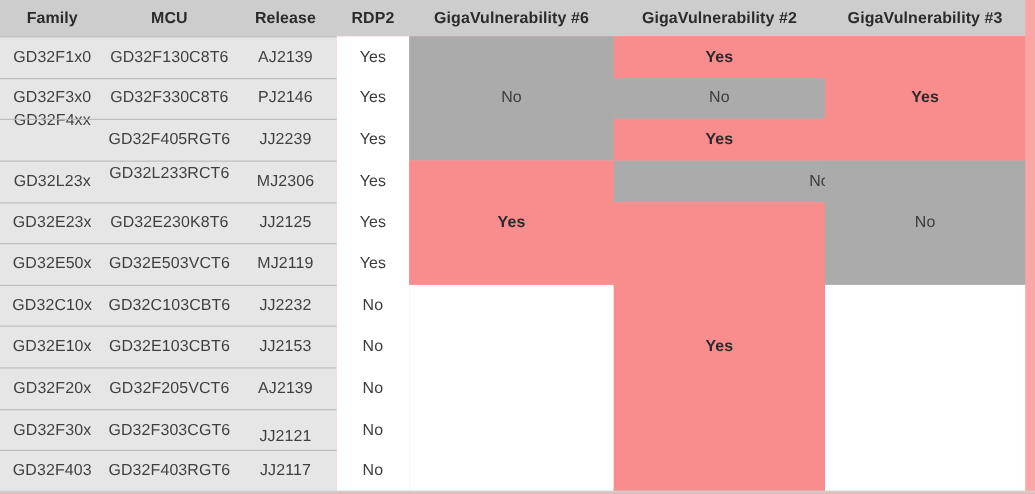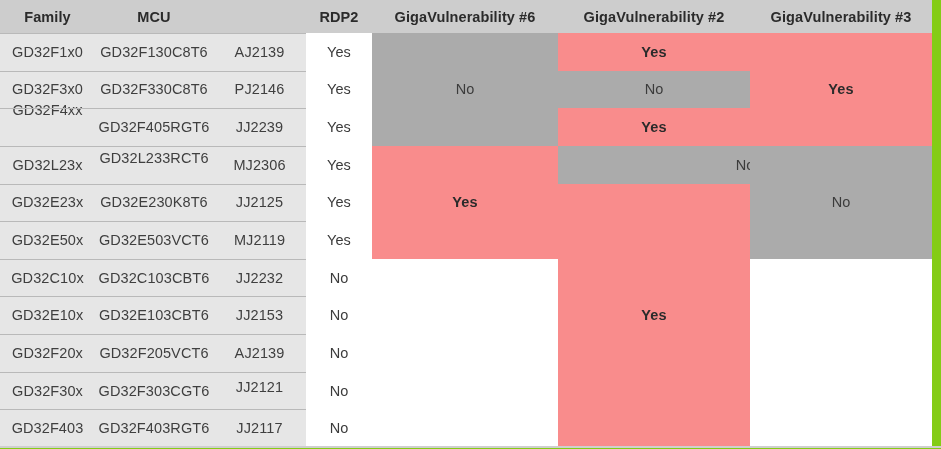--- a/index.html
+++ b/index.html
@@ -10,21 +10,21 @@
   body {
     width: 941px;
     height: 449px;
     font-family: "Liberation Sans", sans-serif;
     overflow: hidden;
   }
   #vuln-table-wrap {
     position: relative;
     width: 941px;
     height: 449px;
-    background: #84cc16;
+    background: #fca5a5;
   }
 
   
   .cell {
     position: absolute;
     box-sizing: border-box;
     display: flex;
     align-items: center;
     justify-content: center;
     font-size: 14.5px;
@@ -113,20 +113,21 @@
 <body>
 
 <div id="vuln-table-wrap">
 
   <div class="hdr-band"></div>
   <div class="meta-band"></div>
   <div class="rdp-band"></div>
 
   <div class="cell hdr" id="hdr-family" style="left: 0px; width: 95px;">Family</div>
   <div class="cell hdr" id="hdr-mcu" style="left: 95px; width: 118px;">MCU</div>
+  <div class="cell hdr" id="hdr-release" style="left: 213px; width: 93px;">Release</div>
   <div class="cell hdr" id="hdr-rdp2" style="left: 306px; width: 66px;">RDP2</div>
   <div class="cell hdr" id="hdr-vuln1" style="left: 372px; width: 186px;">GigaVulnerability #6</div>
   <div class="cell hdr" id="hdr-vuln2" style="left: 558px; width: 192px; text-align: right;">GigaVulnerability #2</div>
   <div class="cell hdr" id="hdr-vuln3" style="left: 750px; width: 182px;">GigaVulnerability #3</div>
 
   <div class="hdr-rule"></div>
 
   <div id="body-layer">
       <div class="cell v-gray v-no" style="left: 372px; width: 186px; top: 33px; height: 112.909px;">No</div>
       <div class="cell v-red v-yes" style="left: 372px; width: 186px; top: 145.909px; height: 112.909px;">Yes</div>
@@ -178,21 +179,21 @@
       <div class="cell meta" style="left: 213px; width: 93px; top: 296.455px; height: 37.6364px;">JJ2153</div>
       <div class="cell rdp-cell" style="left: 306px; width: 66px; top: 296.455px; height: 37.6364px;">No</div>
       <div class="rowline" style="top: 296.455px;"></div>
       <div class="cell meta" style="left: 0px; width: 95px; top: 334.091px; height: 37.6364px;">GD32F20x</div>
       <div class="cell meta" style="left: 95px; width: 118px; top: 334.091px; height: 37.6364px;">GD32F205VCT6</div>
       <div class="cell meta" style="left: 213px; width: 93px; top: 334.091px; height: 37.6364px;">AJ2139</div>
       <div class="cell rdp-cell" style="left: 306px; width: 66px; top: 334.091px; height: 37.6364px;">No</div>
       <div class="rowline" style="top: 334.091px;"></div>
       <div class="cell meta" style="left: 0px; width: 95px; top: 371.727px; height: 37.6364px;">GD32F30x</div>
       <div class="cell meta" style="left: 95px; width: 118px; top: 371.727px; height: 37.6364px;">GD32F303CGT6</div>
-      <div class="cell meta" style="left: 213px; width: 93px; top: 368px; height: 37.6364px;">JJ2121</div>
+      <div class="cell meta" style="left: 213px; width: 93px; top: 378px; height: 37.6364px;">JJ2121</div>
       <div class="cell rdp-cell" style="left: 306px; width: 66px; top: 371.727px; height: 37.6364px;">No</div>
       <div class="rowline" style="top: 371.727px;"></div>
       <div class="cell meta" style="left: 0px; width: 95px; top: 409.364px; height: 37.6364px;">GD32F403</div>
       <div class="cell meta" style="left: 95px; width: 118px; top: 409.364px; height: 37.6364px;">GD32F403RGT6</div>
       <div class="cell meta" style="left: 213px; width: 93px; top: 409.364px; height: 37.6364px;">JJ2117</div>
       <div class="cell rdp-cell" style="left: 306px; width: 66px; top: 409.364px; height: 37.6364px;">No</div>
       <div class="rowline" style="top: 409.364px;"></div>
       <div class="rowline" style="top: 447px;"></div>
     </div>
 

